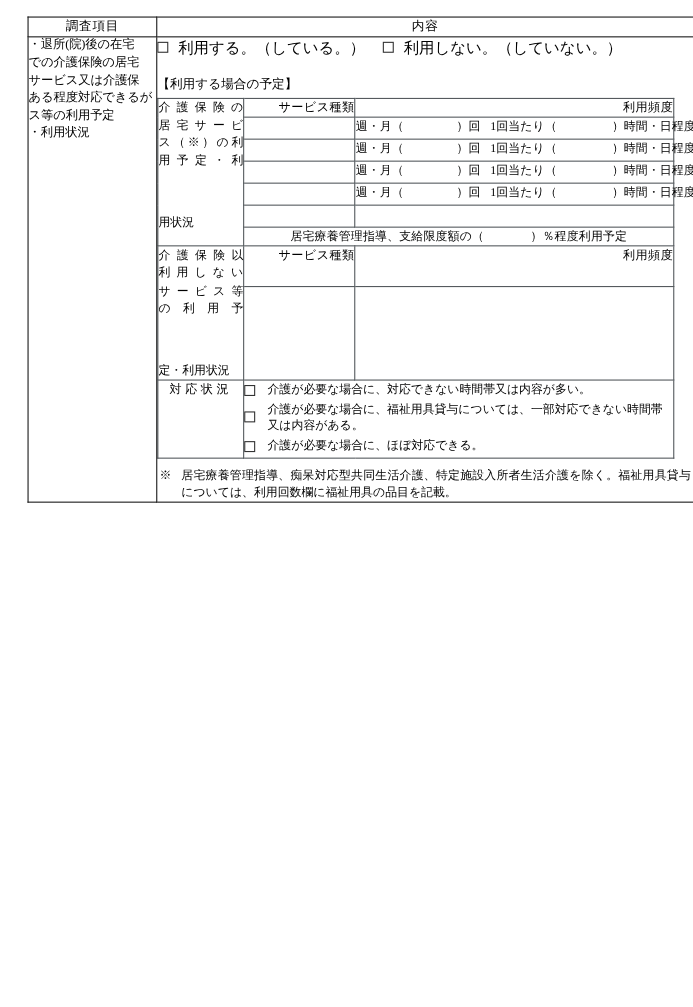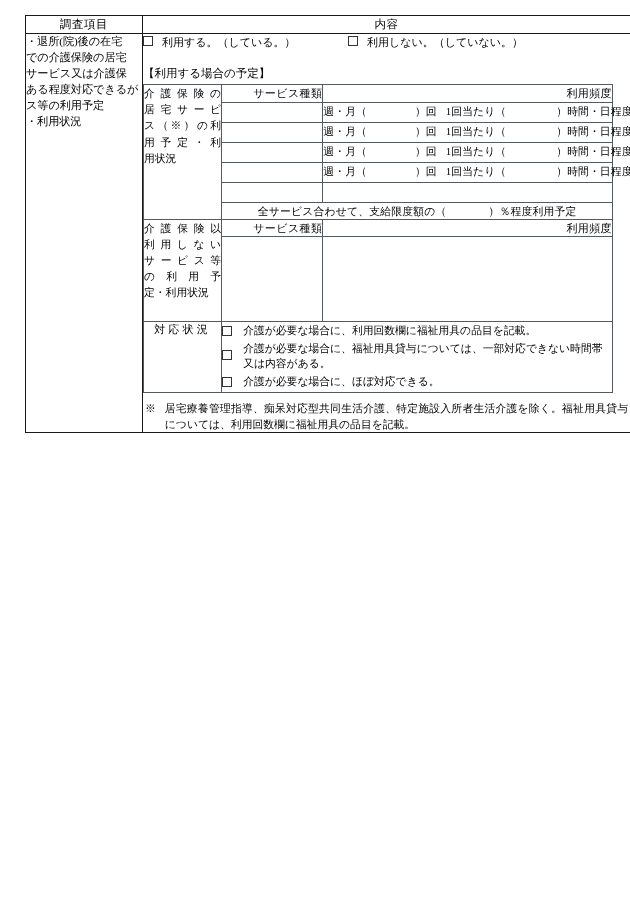--- a/index.html
+++ b/index.html
@@ -64,21 +64,21 @@
   }
 
   
   .content-cell {
     padding: 8px 8px 6px 8px;
   }
 
   .usage-choice-row {
     display: flex;
     align-items: flex-end;
-    font-size: 11px;
+    font-size: 14px;
     line-height: 1.5;
     margin-bottom: 2px;
   }
   .choice {
     display: flex;
     align-items: baseline;
     white-space: nowrap;
   }
   .choice.first { width: 205px; }
   .chk {
@@ -125,20 +125,21 @@
     line-height: 1.5;
     padding: 3px 4px 3px 5px;
     vertical-align: top;
   }
   .lbl-just {
     text-align: justify;
     text-align-last: justify;
   }
   .lbl-cell .lastline {
     text-align-last: left;
+    margin-top: 40px;
   }
 
   .kind-head, .freq-head {
     text-align: right;
     font-size: 11px;
     line-height: 1.5;
     padding: 3px 0 3px 0;
     letter-spacing: 0.4px;
   }
 
@@ -306,21 +307,21 @@
                 </td>
               </tr>
 
               <tr>
                 <td class="blank-kind"></td>
                 <td class="blank-row-cell"></td>
               </tr>
 
               <tr>
                 <td class="total-cell" colspan="2">
-                  <span>全サービス合わせて、支給限度額の（</span><span class="gap-c"></span><span>）％程度利用予定</span>
+                  <span>居宅療養管理指導、支給限度額の（</span><span class="gap-c"></span><span>）％程度利用予定</span>
                 </td>
               </tr>
 
               <tr>
                 <td class="lbl-cell lbl-just" rowspan="2">
                   <div>介護保険以</div>
                   <div>利用しない</div>
                   <div>サービス等</div>
                   <div>の利用予</div>
                   <div class="lastline">定・利用状況</div>
@@ -332,21 +333,21 @@
               <tr>
                 <td class="big-blank"></td>
                 <td class="big-blank"></td>
               </tr>
 
               <tr>
                 <td class="status-label">対応状況</td>
                 <td class="status-opts" colspan="2">
                   <div class="status-opt">
                     <span class="chk"></span>
-                    <span class="txt">介護が必要な場合に、利用回数欄に福祉用具の品目を記載。</span>
+                    <span class="txt">介護が必要な場合に、対応できない時間帯又は内容が多い。</span>
                   </div>
                   <div class="status-opt two-line">
                     <span class="chk"></span>
                     <span class="txt">介護が必要な場合に、福祉用具貸与については、一部対応できない時間帯又は内容がある。</span>
                   </div>
                   <div class="status-opt">
                     <span class="chk"></span>
                     <span class="txt">介護が必要な場合に、ほぼ対応できる。</span>
                   </div>
                 </td>

